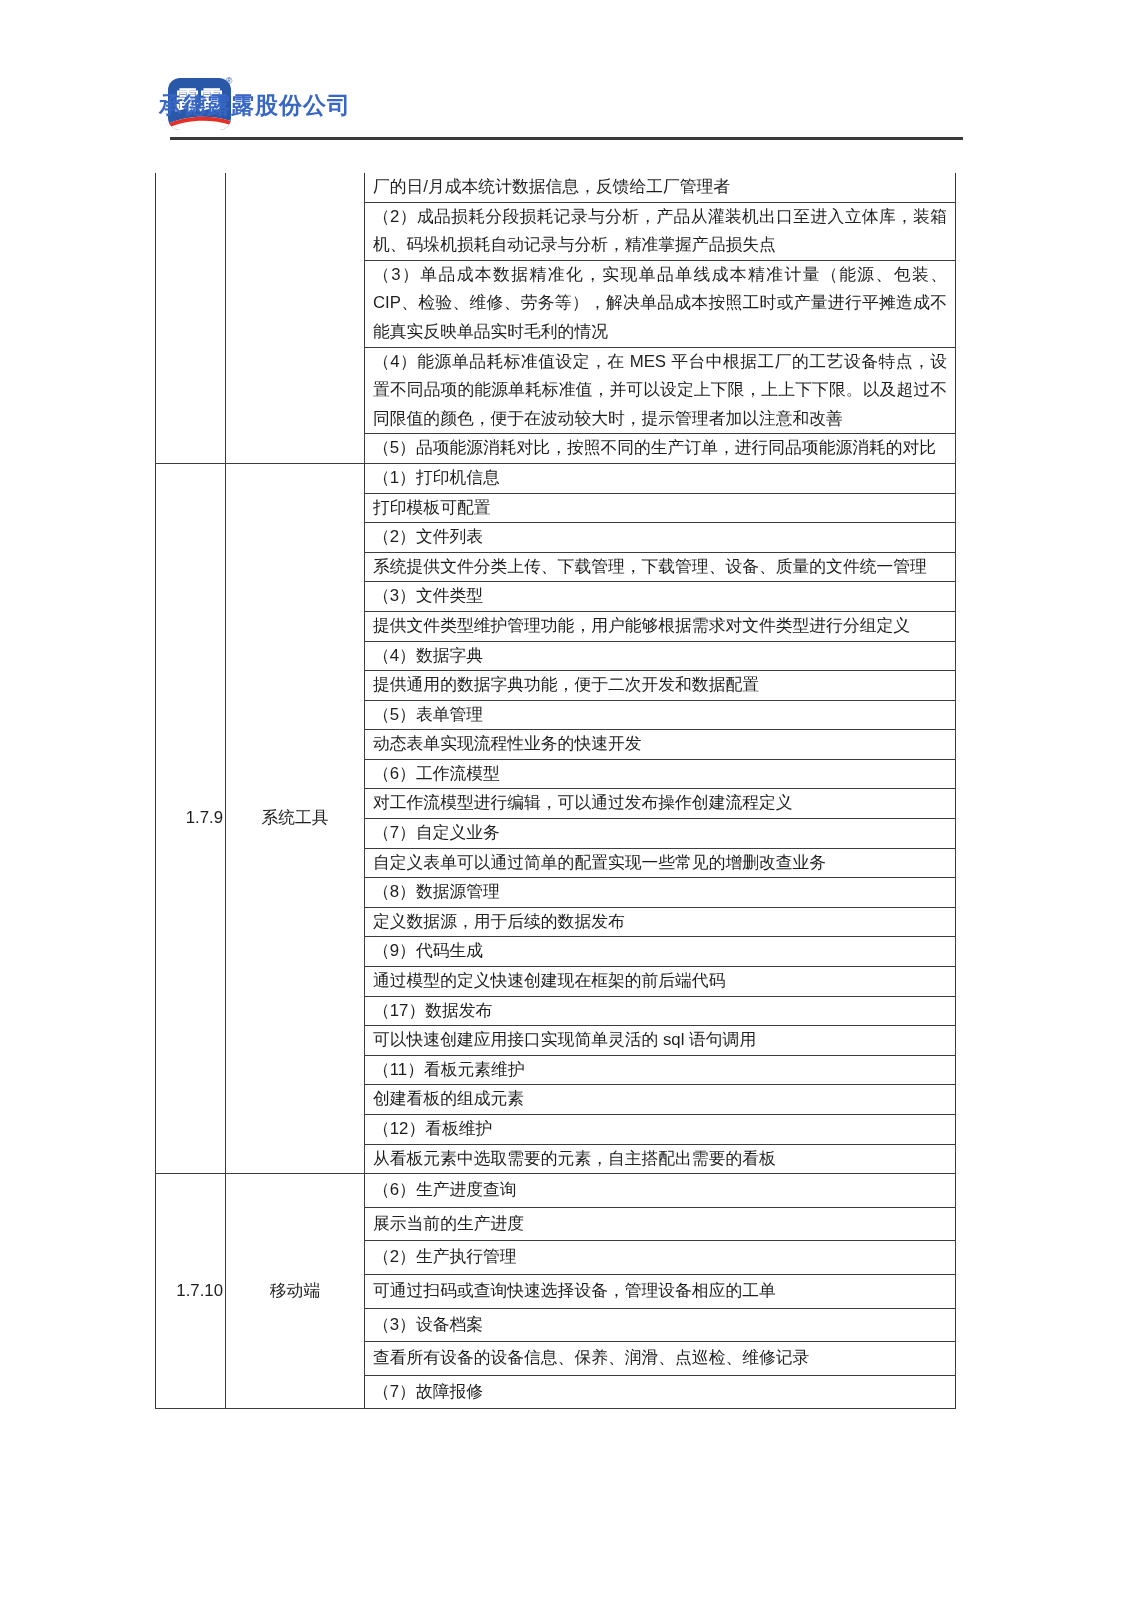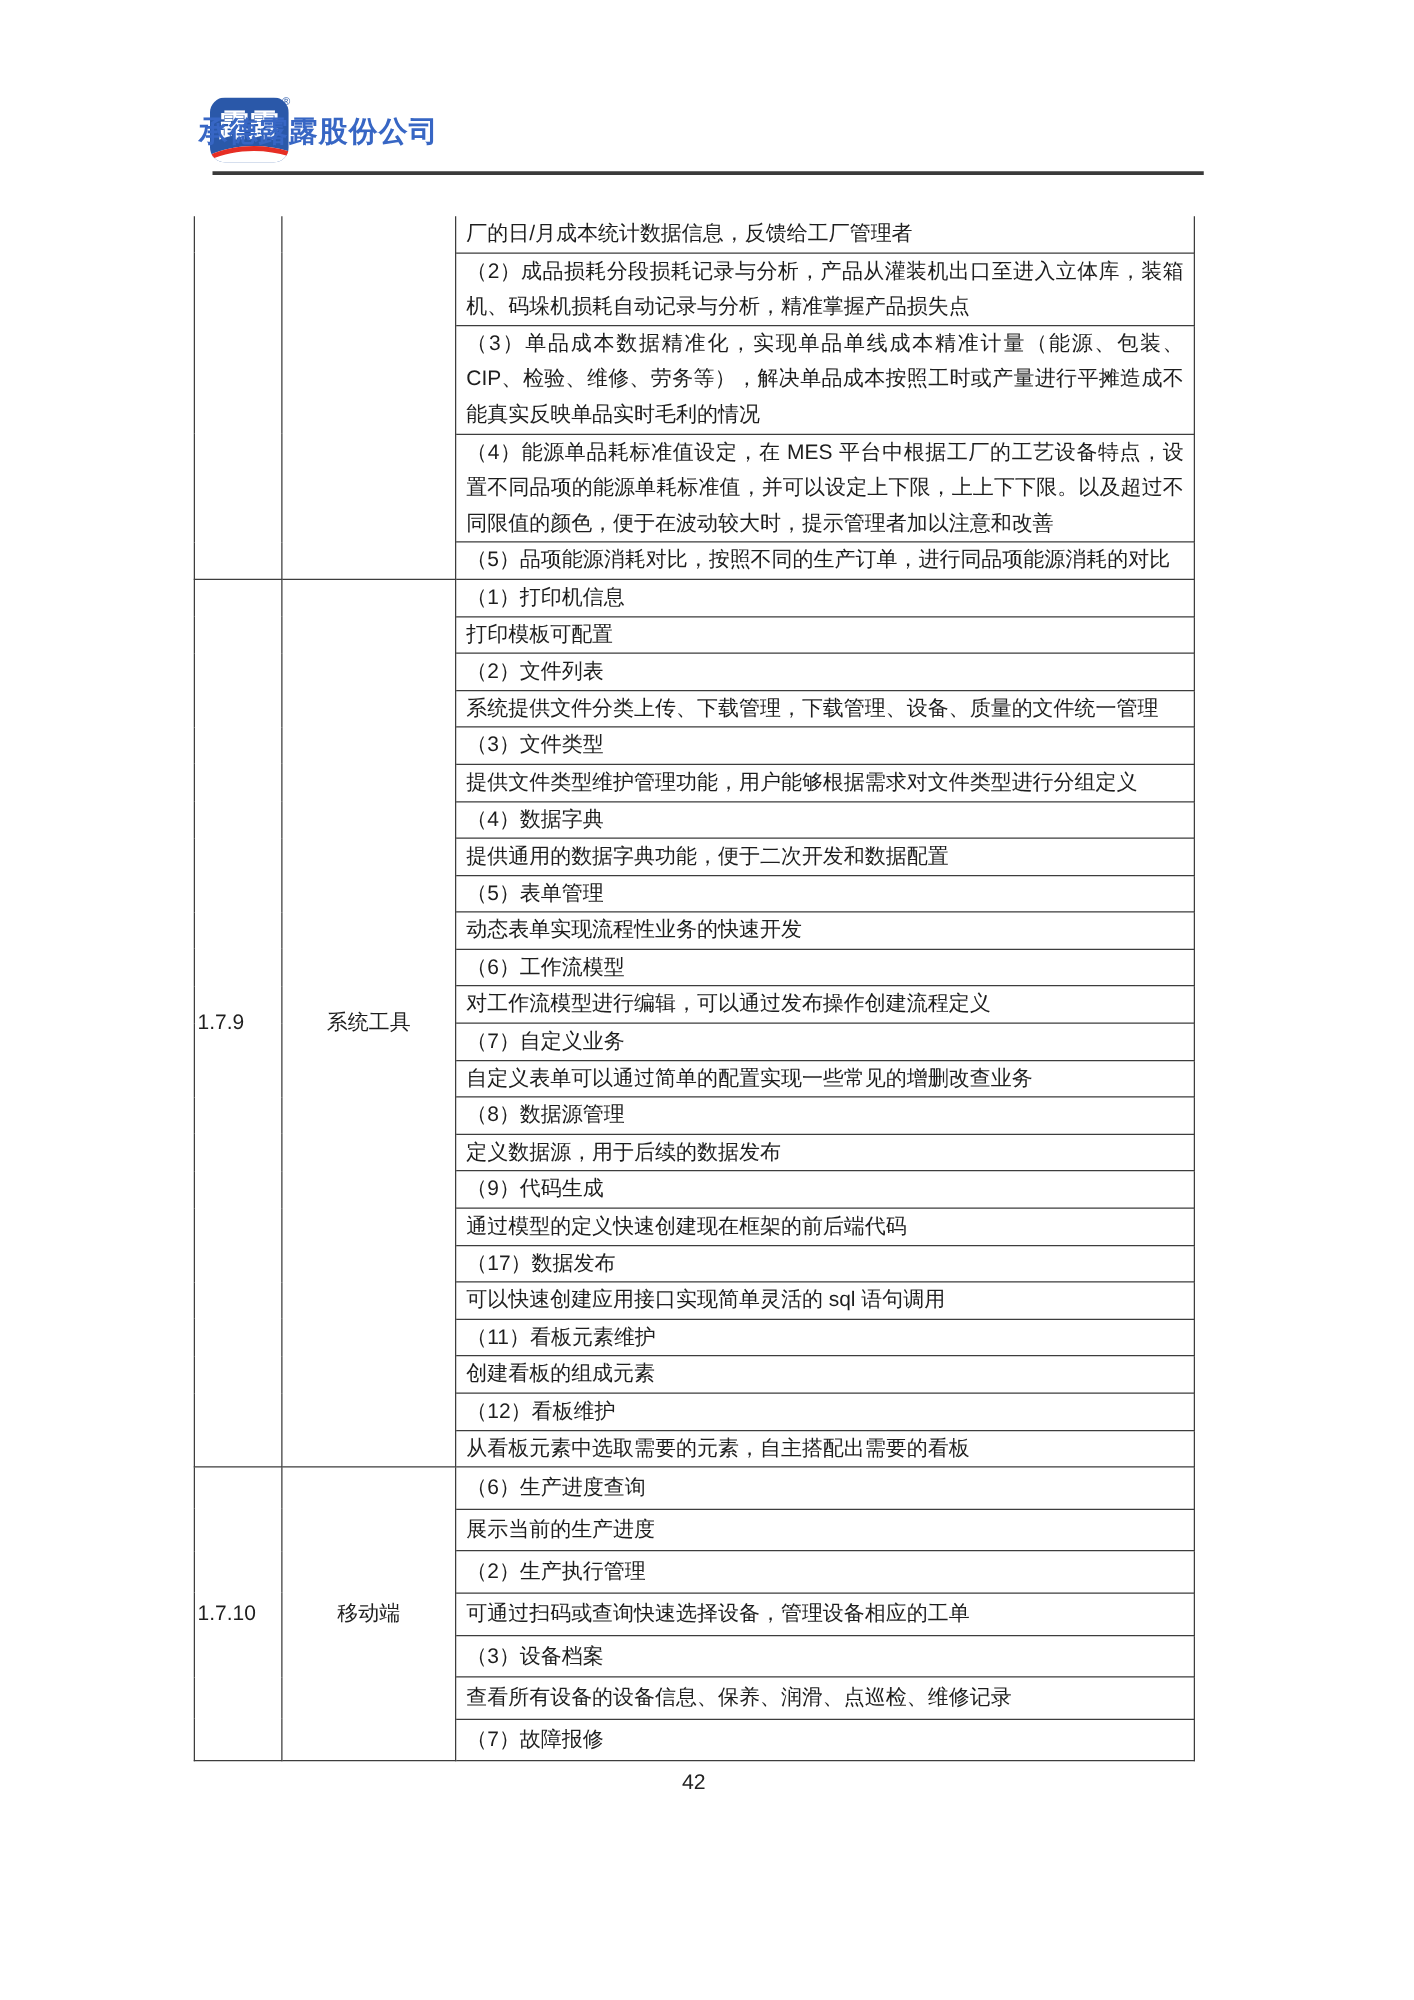--- a/index.html
+++ b/index.html
@@ -54,21 +54,21 @@
     border-top: none;
   }
   table.doc-table td {
     border: 1.5px solid #3d3d3d;
     font-size: 16.8px;
     line-height: 28.6px;
     vertical-align: middle;
     overflow: hidden;
   }
   table.doc-table tr:first-child > td { border-top: none; }
-  td.sec-id   { text-align: left; padding: 0 2px; }
+  td.sec-id   { text-align: right; padding: 0 2px; }
   td.sec-name { text-align: center; padding: 0 2px; margin-top: 28px; }
   td.content  {
     padding: 0 8px;
     text-align: justify;
     text-justify: inter-ideograph;
   }
   tr.sec-2 td.content { padding-top: 2px; padding-bottom: 2px; }
   
   .page-number {
     margin-top: 7px;
@@ -222,16 +222,15 @@
           </tr>
           <tr class="sec-2">
             <td class="content">查看所有设备的设备信息、保养、润滑、点巡检、维修记录</td>
           </tr>
           <tr class="sec-2">
             <td class="content">（7）故障报修</td>
           </tr>
         </tbody>
     </table>
 
-    <div class="page-number">42</div>
   </div>
 
 </div>
 
 </body></html>

